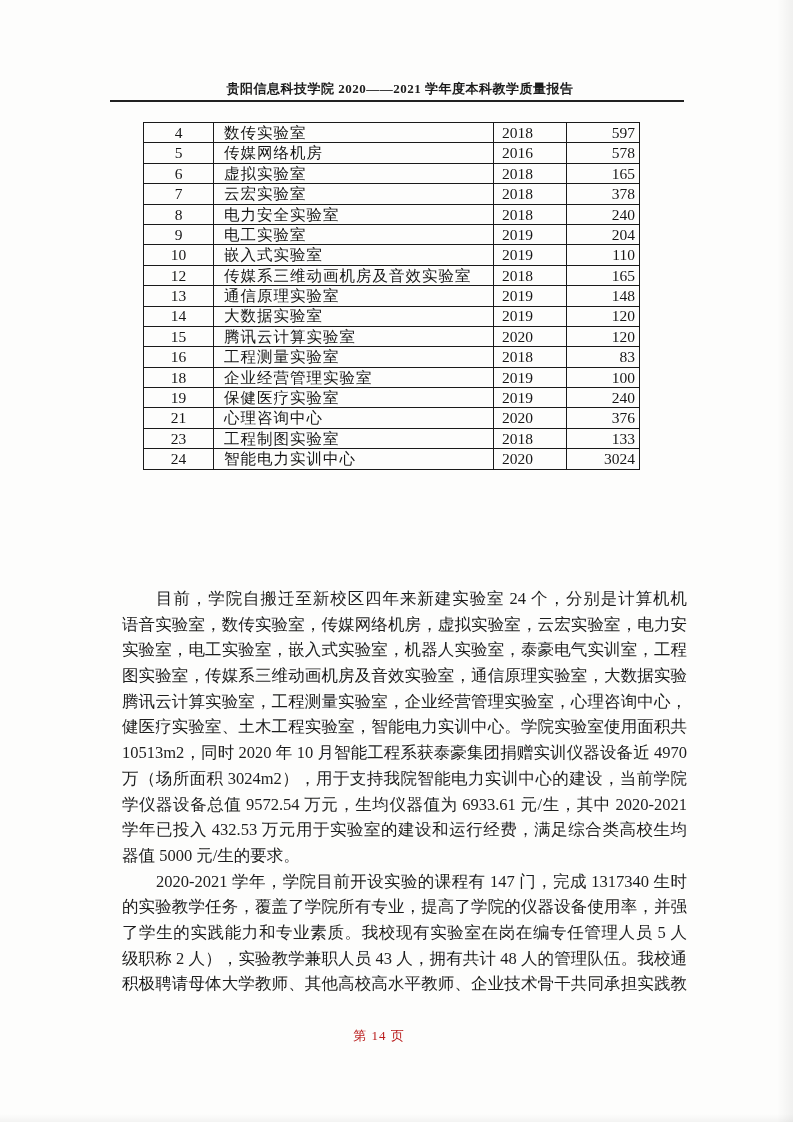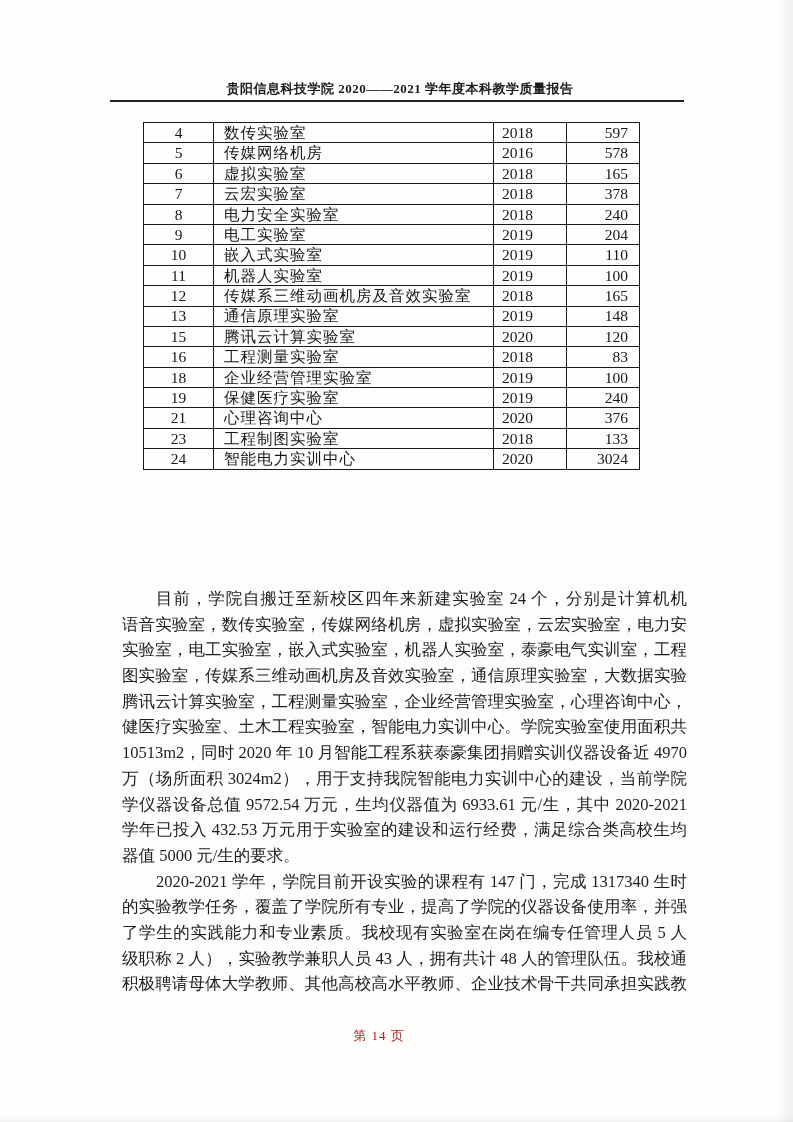--- a/index.html
+++ b/index.html
@@ -45,21 +45,21 @@
   }
   .lab-table td {
     border: 1.5px solid #1a1a1a;
     padding: 0; height: 19.4px;
     line-height: 1; vertical-align: middle;
     overflow: hidden; white-space: nowrap;
   }
   td.col-no    { text-align: center; }
   td.col-name  { text-align: left;  padding-left: 10px; letter-spacing: 1px; }
   td.col-year  { text-align: left;  padding-left: 8px; }
-  td.col-value { text-align: right; padding-right: 11px; }
+  td.col-value { text-align: right; padding-right: 4px; }
   
   .body-text {
     position: absolute; left: 122px; top: 586px; width: 565px;
     font-size: 16.5px; color: #1d1d1d;
   }
   .tline {
     height: 25.7px; line-height: 25.7px;
     overflow: hidden;
   }
   .tline.just { text-align: justify; text-align-last: justify; }
@@ -124,36 +124,36 @@
           <td class="col-year">2019</td>
           <td class="col-value">204</td>
         </tr>
         <tr>
           <td class="col-no">10</td>
           <td class="col-name">嵌入式实验室</td>
           <td class="col-year">2019</td>
           <td class="col-value">110</td>
         </tr>
         <tr>
-          <td class="col-no">11</td>
-          <td class="col-name">机器人实验室</td>
-          <td class="col-year">2019</td>
-          <td class="col-value">100</td>
-        </tr>
-        <tr>
           <td class="col-no">12</td>
           <td class="col-name">传媒系三维动画机房及音效实验室</td>
           <td class="col-year">2018</td>
           <td class="col-value">165</td>
         </tr>
         <tr>
           <td class="col-no">13</td>
           <td class="col-name">通信原理实验室</td>
           <td class="col-year">2019</td>
           <td class="col-value">148</td>
+        </tr>
+        <tr>
+          <td class="col-no">14</td>
+          <td class="col-name">大数据实验室</td>
+          <td class="col-year">2019</td>
+          <td class="col-value">120</td>
         </tr>
         <tr>
           <td class="col-no">15</td>
           <td class="col-name">腾讯云计算实验室</td>
           <td class="col-year">2020</td>
           <td class="col-value">120</td>
         </tr>
         <tr>
           <td class="col-no">16</td>
           <td class="col-name">工程测量实验室</td>

